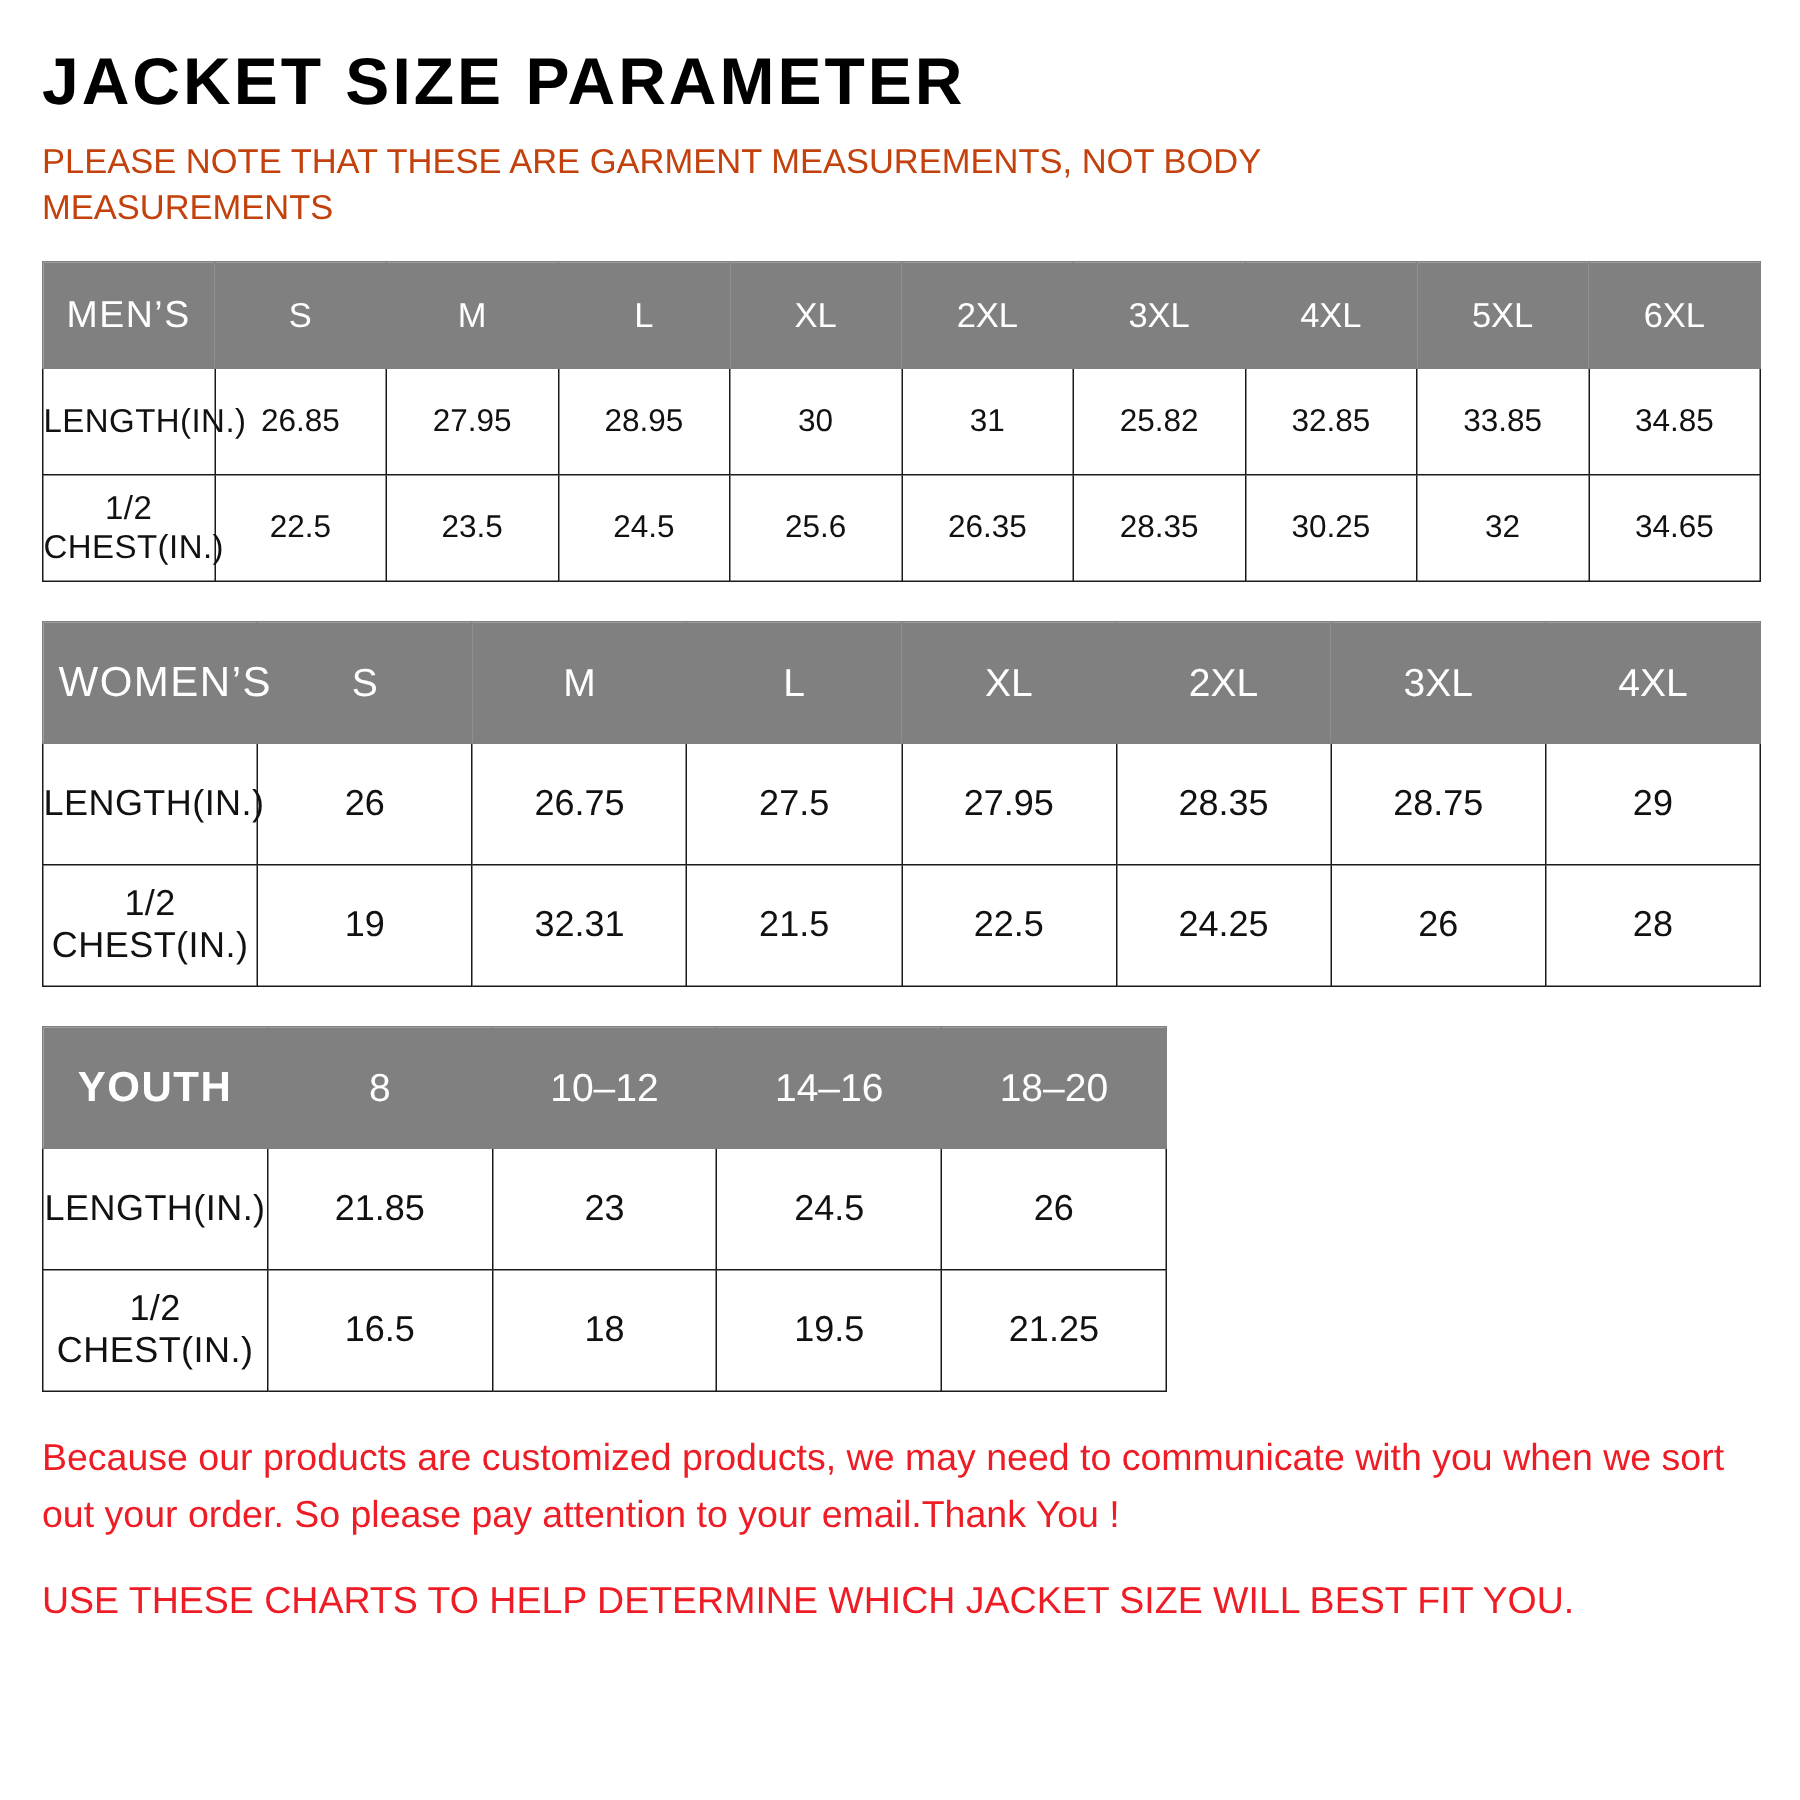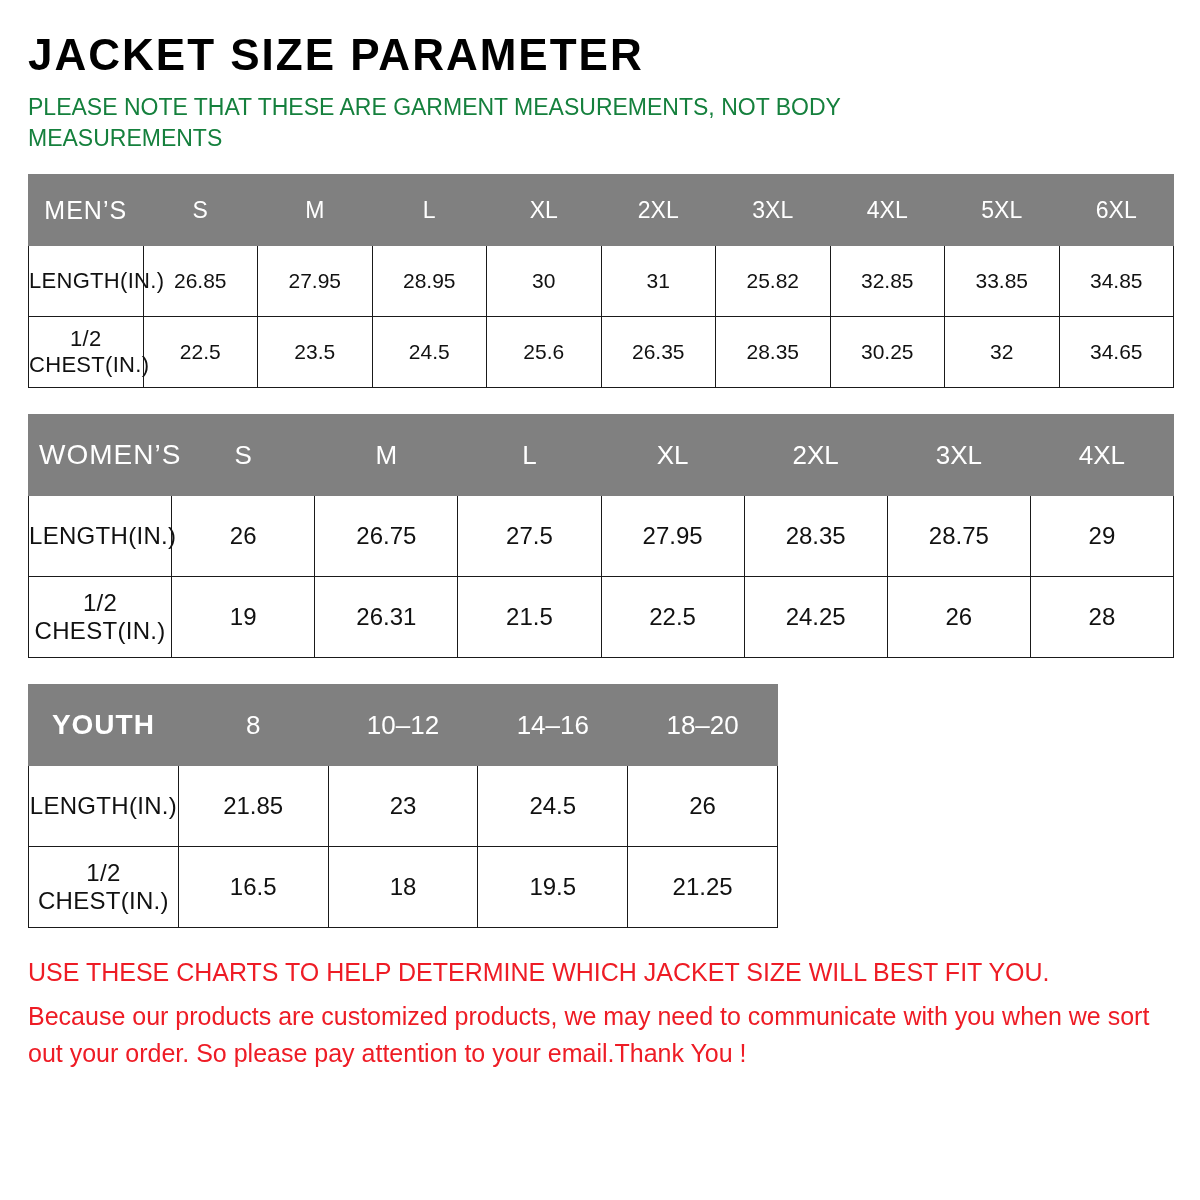--- a/index.html
+++ b/index.html
@@ -21,21 +21,21 @@
     padding: 28px 28px 10px 28px;
   }
   .title {
     font-size: 44px;
     font-weight: bold;
     letter-spacing: 2px;
     margin: 4px 0 14px 0;
     line-height: 1.05;
   }
   .note-red {
-    color: #15803d;
+    color: #c2410c;
     font-size: 23px;
     line-height: 1.35;
     margin-bottom: 20px;
     max-width: 980px;
   }
   table.size-table {
     border-collapse: collapse;
     table-layout: fixed;
     margin-bottom: 26px;
   }
@@ -161,21 +161,21 @@
         <td>26.75</td>
         <td>27.5</td>
         <td>27.95</td>
         <td>28.35</td>
         <td>28.75</td>
         <td>29</td>
       </tr>
       <tr>
         <td class="row-label">1/2 CHEST(IN.)</td>
         <td>19</td>
-        <td>26.31</td>
+        <td>32.31</td>
         <td>21.5</td>
         <td>22.5</td>
         <td>24.25</td>
         <td>26</td>
         <td>28</td>
       </tr>
     </tbody>
   </table>
 
   <table class="size-table" id="table-youth">
@@ -197,16 +197,16 @@
       <tr>
         <td class="row-label">1/2 CHEST(IN.)</td>
         <td>16.5</td>
         <td>18</td>
         <td>19.5</td>
         <td>21.25</td>
       </tr>
     </tbody>
   </table>
 
+  <div class="footer-red">Because our products are customized products, we may need to communicate with you when we sort out your order. So please pay attention to your email.Thank You !</div>
   <div class="footer-red second">USE THESE CHARTS TO HELP DETERMINE WHICH JACKET SIZE WILL BEST FIT YOU.</div>
-  <div class="footer-red">Because our products are customized products, we may need to communicate with you when we sort out your order. So please pay attention to your email.Thank You !</div>
 
 </div>
 
 </body></html>

